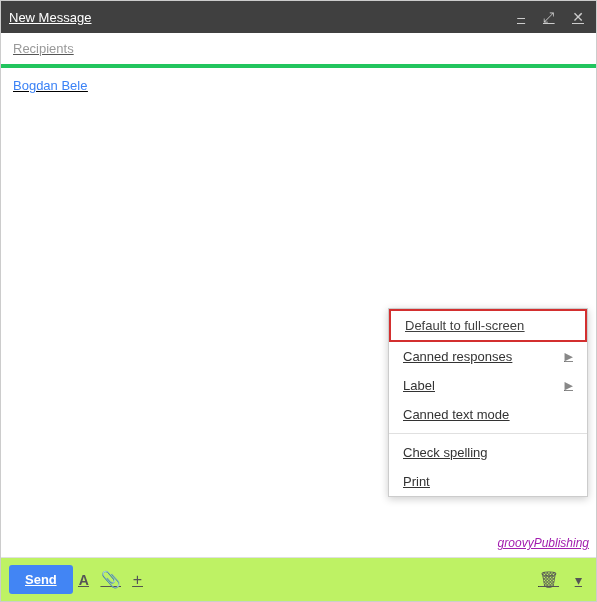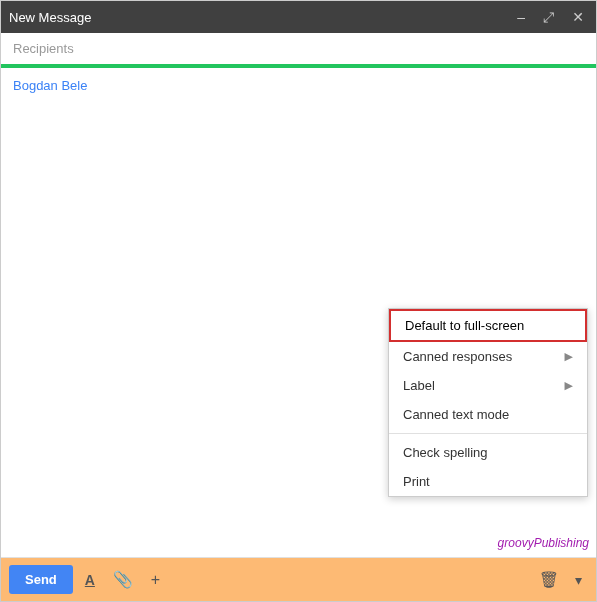--- a/index.html
+++ b/index.html
@@ -1,15 +1,15 @@
 <!DOCTYPE html>
 <html><head>
   <meta charset="utf-8">
   <style>
-    * { box-sizing: border-box; margin: 0; padding: 0; }
+    * { box-sizing: border-box; margin: 0; padding: 0; text-decoration: underline; }
     body { width: 597px; height: 602px; font-family: Arial, sans-serif; font-size: 13px; overflow: hidden; background: #f1f3f4; }
 
     .window {
       width: 597px;
       height: 602px;
       background: #fff;
       border: 1px solid #ccc;
       display: flex;
       flex-direction: column;
       box-shadow: 0 4px 16px rgba(0,0,0,0.3);
@@ -96,42 +96,41 @@
       padding: 7px 14px;
       cursor: pointer;
       display: flex;
       align-items: center;
       justify-content: space-between;
       color: #333;
     }
 
     .menu-item.highlighted {
       border: 2px solid #d32f2f;
-      color: #000000;
+      color: #404040;
     }
 
     .menu-divider {
       border-top: 1px solid #e0e0e0;
       margin: 4px 0;
     }
 
     .menu-arrow {
       color: #888;
       font-size: 11px;
     }
 
     
     .toolbar {
       height: 44px;
       border-top: 1px solid #e0e0e0;
-      background: #fdba74;
+      background: #bef264;
       display: flex;
       align-items: center;
       padding: 0 8px;
-      gap: 6px;
       flex-shrink: 0;
     }
 
     .send-btn {
       background: #4285f4;
       color: #fff;
       border: none;
       padding: 7px 16px;
       border-radius: 3px;
       font-size: 13px;

